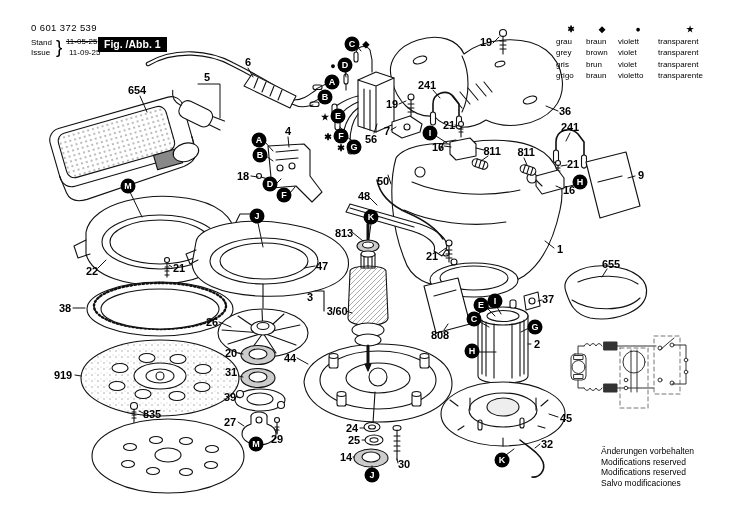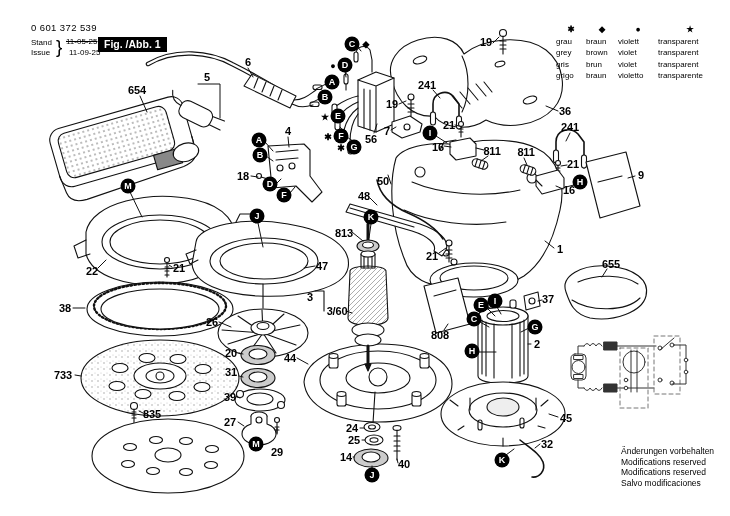--- a/index.html
+++ b/index.html
@@ -8,21 +8,21 @@
   .pn{position:absolute;font-size:9.5px;letter-spacing:.4px;}
   .small{position:absolute;font-size:8px;}
   .strike{text-decoration:line-through;}
   .brace{position:absolute;font-size:19px;font-weight:400;line-height:19px;}
   .figbox{position:absolute;background:#000;color:#fff;font-weight:bold;font-size:10.5px;
           padding:2px 6px;line-height:11px;}
   .legend{position:absolute;left:556px;top:24px;display:grid;
           grid-template-columns:30px 32px 40px 64px;grid-auto-rows:11.5px;
           font-size:8px;line-height:11.5px;}
   .legend .sym{text-align:center;font-size:8.5px;font-weight:bold;}
-  .notice{position:absolute;left:601px;top:446px;font-size:8.5px;line-height:10.5px;margin-left:20px;}
+  .notice{position:absolute;left:601px;top:446px;font-size:8.5px;line-height:10.5px;}
   .co{position:absolute;transform:translate(-50%,-50%);font-weight:bold;font-size:11px;
       white-space:nowrap;letter-spacing:-.2px;}
   .badge{position:absolute;width:15px;height:15px;border-radius:50%;background:#000;color:#fff;
          font-weight:bold;font-size:9px;display:flex;align-items:center;justify-content:center;
          transform:translate(-50%,-50%);line-height:15px;}
   .mark{position:absolute;transform:translate(-50%,-50%);font-size:9px;font-weight:bold;}
   svg{position:absolute;left:0;top:0;}
 </style>
 </head>
 <body>
@@ -470,30 +470,30 @@
 <div class="co" style="left:344px;top:233px">813</div>
 <div class="co" style="left:432px;top:256px">21</div>
 <div class="co" style="left:310px;top:297px">3</div>
 <div class="co" style="left:337px;top:311px">3/60</div>
 <div class="co" style="left:322px;top:266px">47</div>
 <div class="co" style="left:212px;top:322px">26</div>
 <div class="co" style="left:231px;top:353px">20</div>
 <div class="co" style="left:231px;top:372px">31</div>
 <div class="co" style="left:230px;top:397px">39</div>
 <div class="co" style="left:230px;top:422px">27</div>
-<div class="co" style="left:277px;top:452px">29</div>
+<div class="co" style="left:277px;top:439px">29</div>
 <div class="co" style="left:290px;top:358px">44</div>
 <div class="co" style="left:352px;top:428px">24</div>
 <div class="co" style="left:354px;top:440px">25</div>
 <div class="co" style="left:346px;top:457px">14</div>
-<div class="co" style="left:404px;top:464px">40</div>
+<div class="co" style="left:404px;top:464px">30</div>
 <div class="co" style="left:92px;top:271px">22</div>
 <div class="co" style="left:179px;top:268px">21</div>
 <div class="co" style="left:65px;top:308px">38</div>
-<div class="co" style="left:63px;top:375px">733</div>
+<div class="co" style="left:63px;top:375px">919</div>
 <div class="co" style="left:152px;top:414px">835</div>
 <div class="co" style="left:548px;top:299px">37</div>
 <div class="co" style="left:440px;top:335px">808</div>
 <div class="co" style="left:537px;top:344px">2</div>
 <div class="co" style="left:566px;top:418px">45</div>
 <div class="co" style="left:547px;top:444px">32</div>
 
 <div class="badge" style="left:332px;top:82px">A</div>
 <div class="badge" style="left:325px;top:97px">B</div>
 <div class="badge" style="left:352px;top:44px">C</div>

